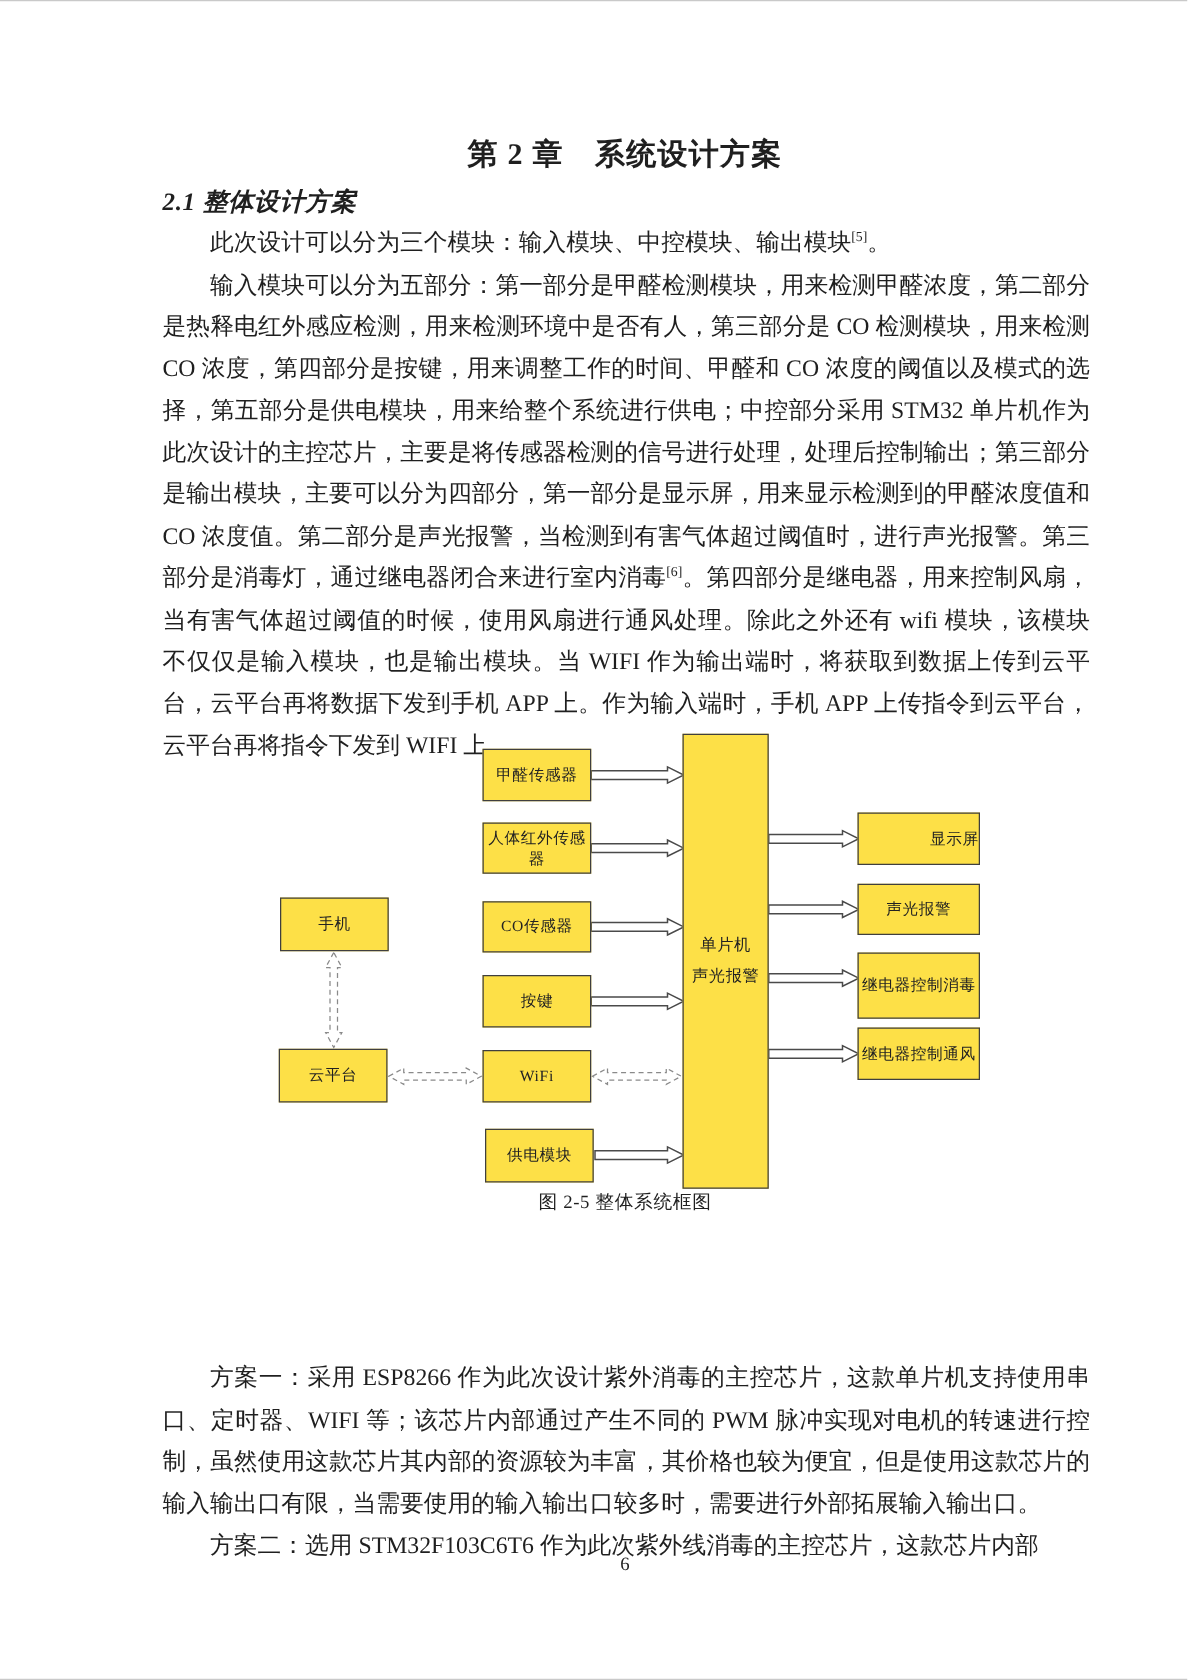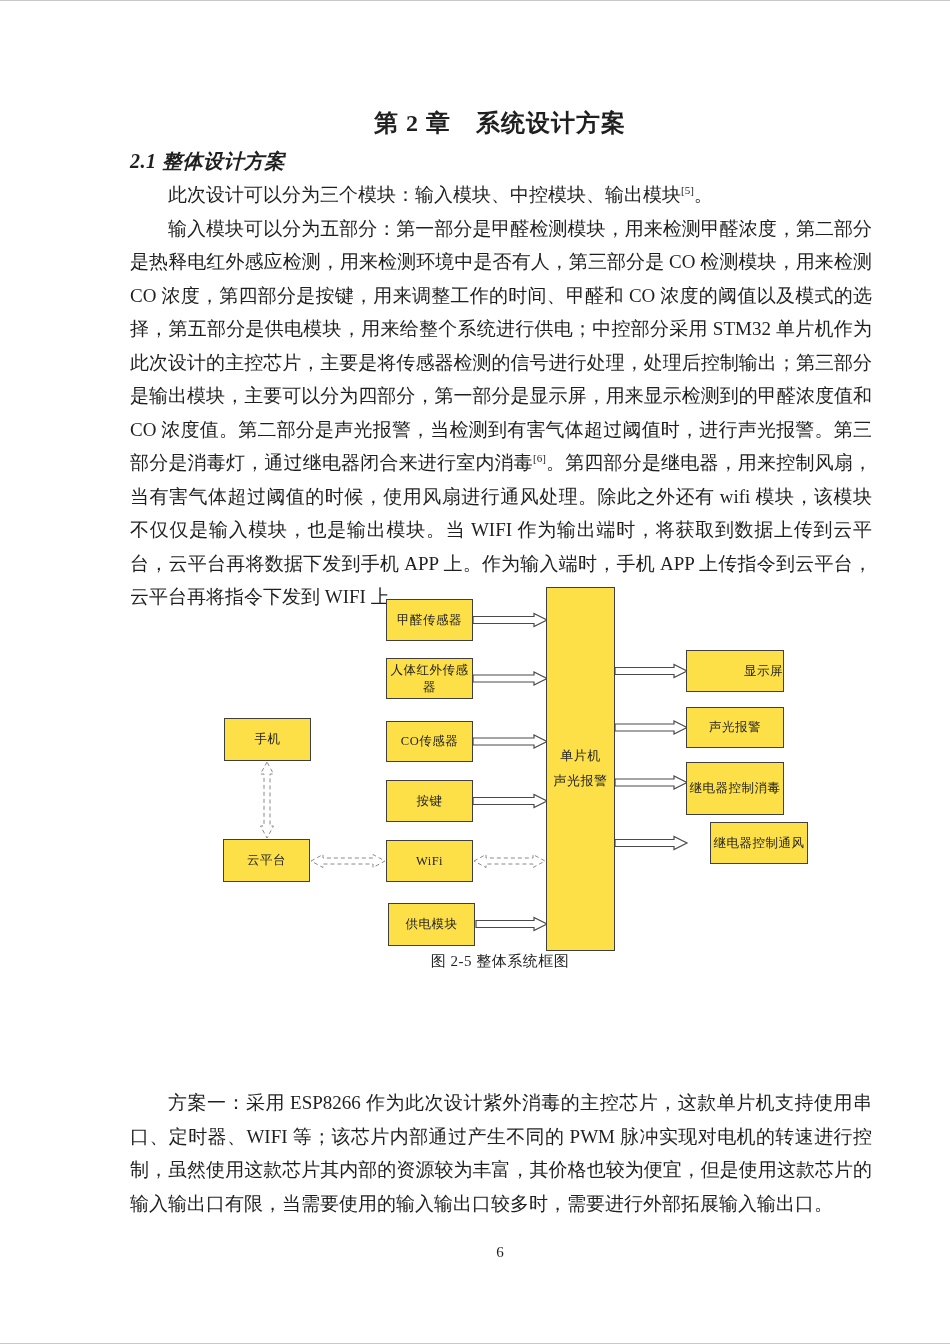--- a/index.html
+++ b/index.html
@@ -128,27 +128,28 @@
 
     <div class="dbox" style="left:686px;top:64px;width:98px;height:42px;justify-content:flex-end;">
         <span>显示屏</span>
       </div>
     <div class="dbox" style="left:686px;top:121px;width:98px;height:41px;">
         <span>声光报警</span>
       </div>
     <div class="dbox" style="left:686px;top:176px;width:98px;height:53px;">
         <span>继电器控制消毒</span>
       </div>
-    <div class="dbox" style="left:686px;top:236px;width:98px;height:42px;margin-left:24px;">
+    <div class="dbox" style="left:686px;top:236px;width:98px;height:42px;">
         <span>继电器控制通风</span>
       </div>
   </div>
 
   <div class="fig-caption">图 2-5 整体系统框图</div>
 
 
   <div class="body-block" style="top:1040px;margin-top:45px;">
     <p class="para">方案一：采用 ESP8266 作为此次设计紫外消毒的主控芯片，这款单片机支持使用串口、定时器、WIFI 等；该芯片内部通过产生不同的 PWM 脉冲实现对电机的转速进行控制，虽然使用这款芯片其内部的资源较为丰富，其价格也较为便宜，但是使用这款芯片的输入输出口有限，当需要使用的输入输出口较多时，需要进行外部拓展输入输出口。</p>
+    <p class="para">方案二：选用 STM32F103C6T6 作为此次紫外线消毒的主控芯片，这款芯片内部</p>
   </div>
 
   <div class="page-number">6</div>
 
 </div>
 
 </body></html>

